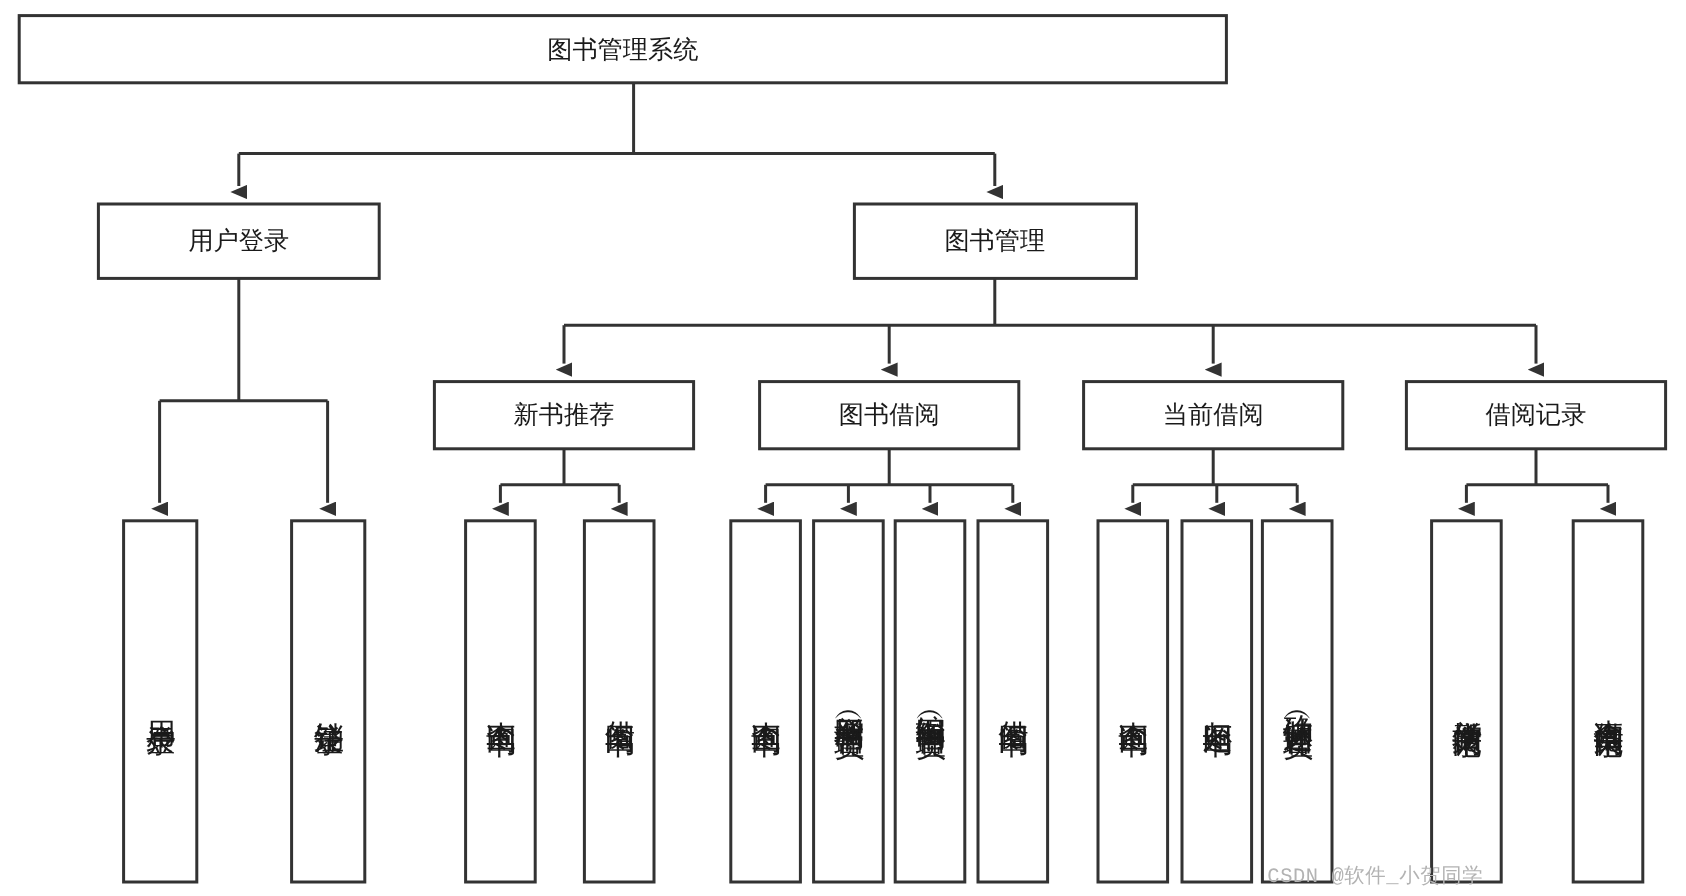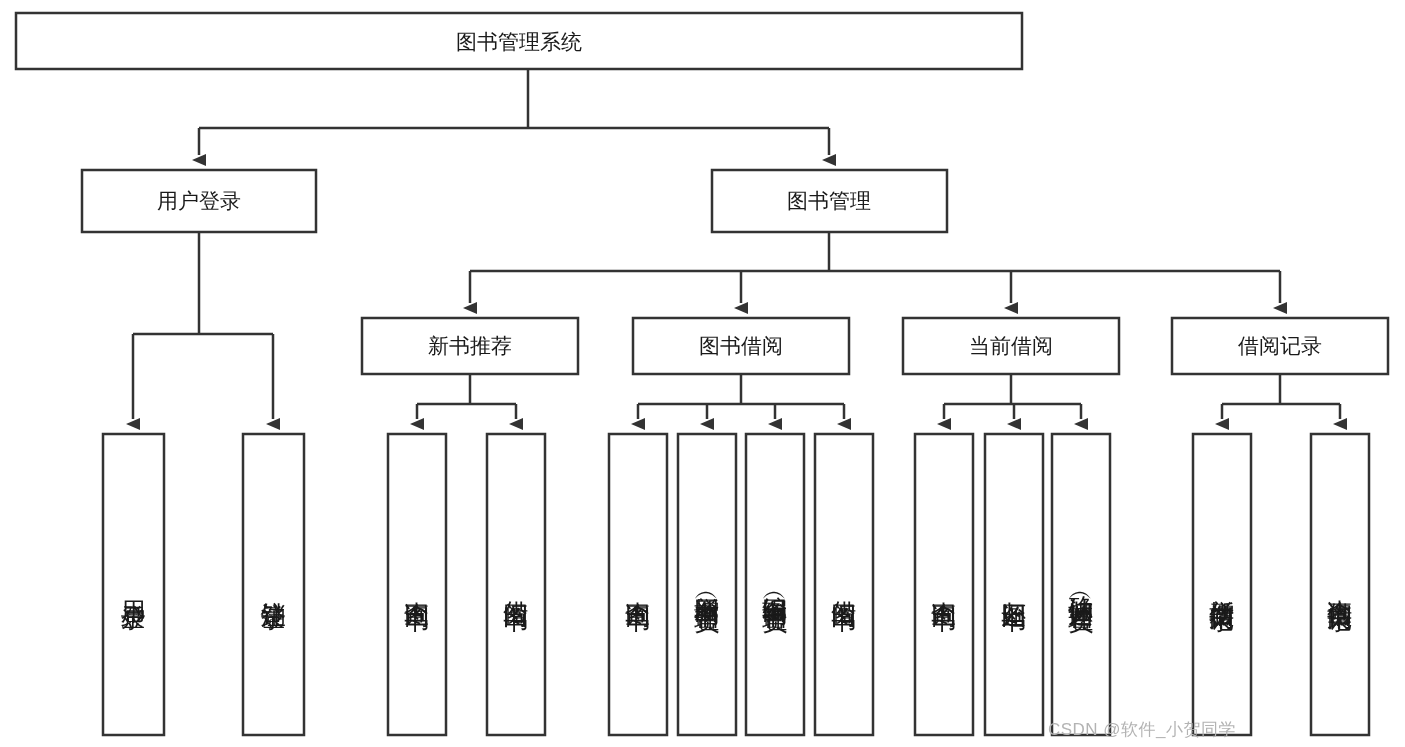--- a/index.html
+++ b/index.html
@@ -59,21 +59,21 @@
     display: flex;
     align-items: center;
     justify-content: center;
     white-space: nowrap;
     pointer-events: none;
   }
   #watermark {
     position: absolute;
     right: 10px;
     bottom: 6px;
-    font-family: Liberation Sans, sans-serif;
+    font-family: Liberation Mono, monospace;
     font-size: 17px;
     color: #b3b3b3;
     letter-spacing: 0.5px;
     white-space: nowrap;
   }
 </style>
 </head>
 <body>
 
 <div id="diagram-root">

